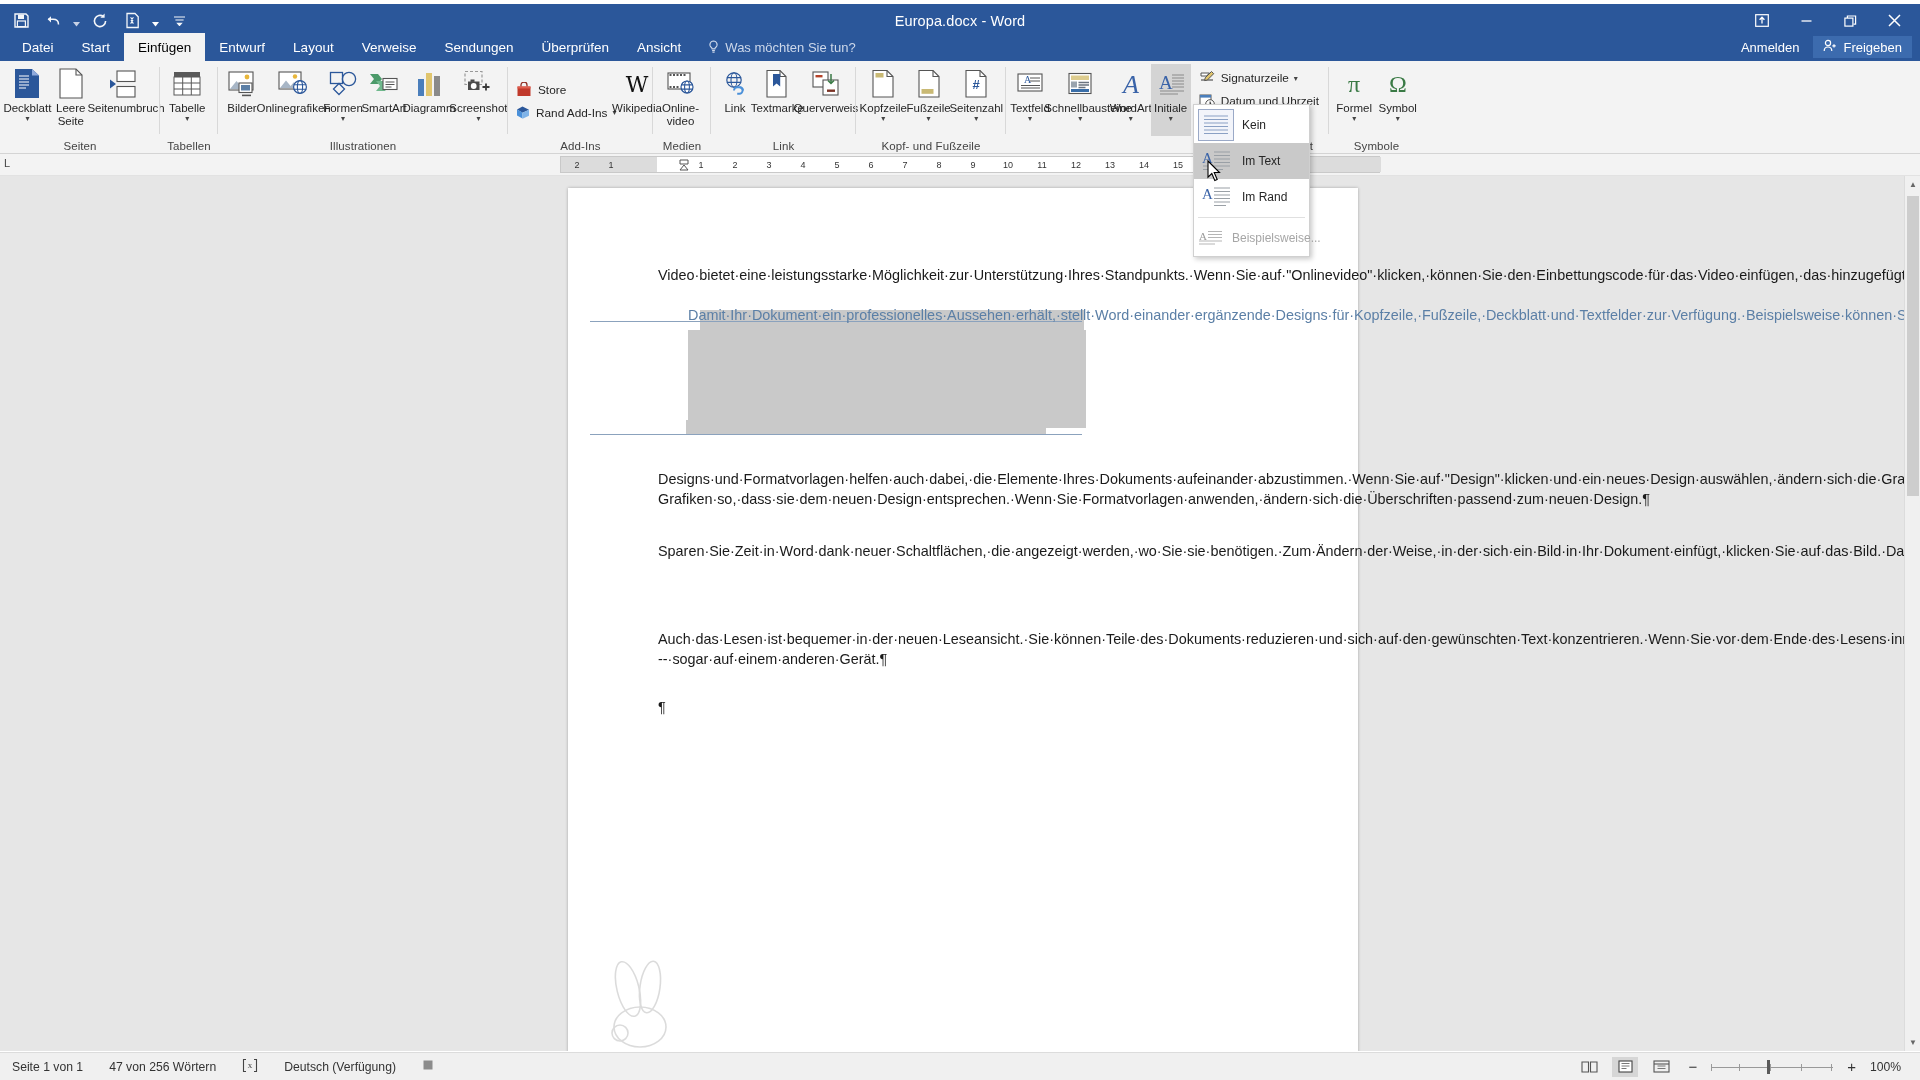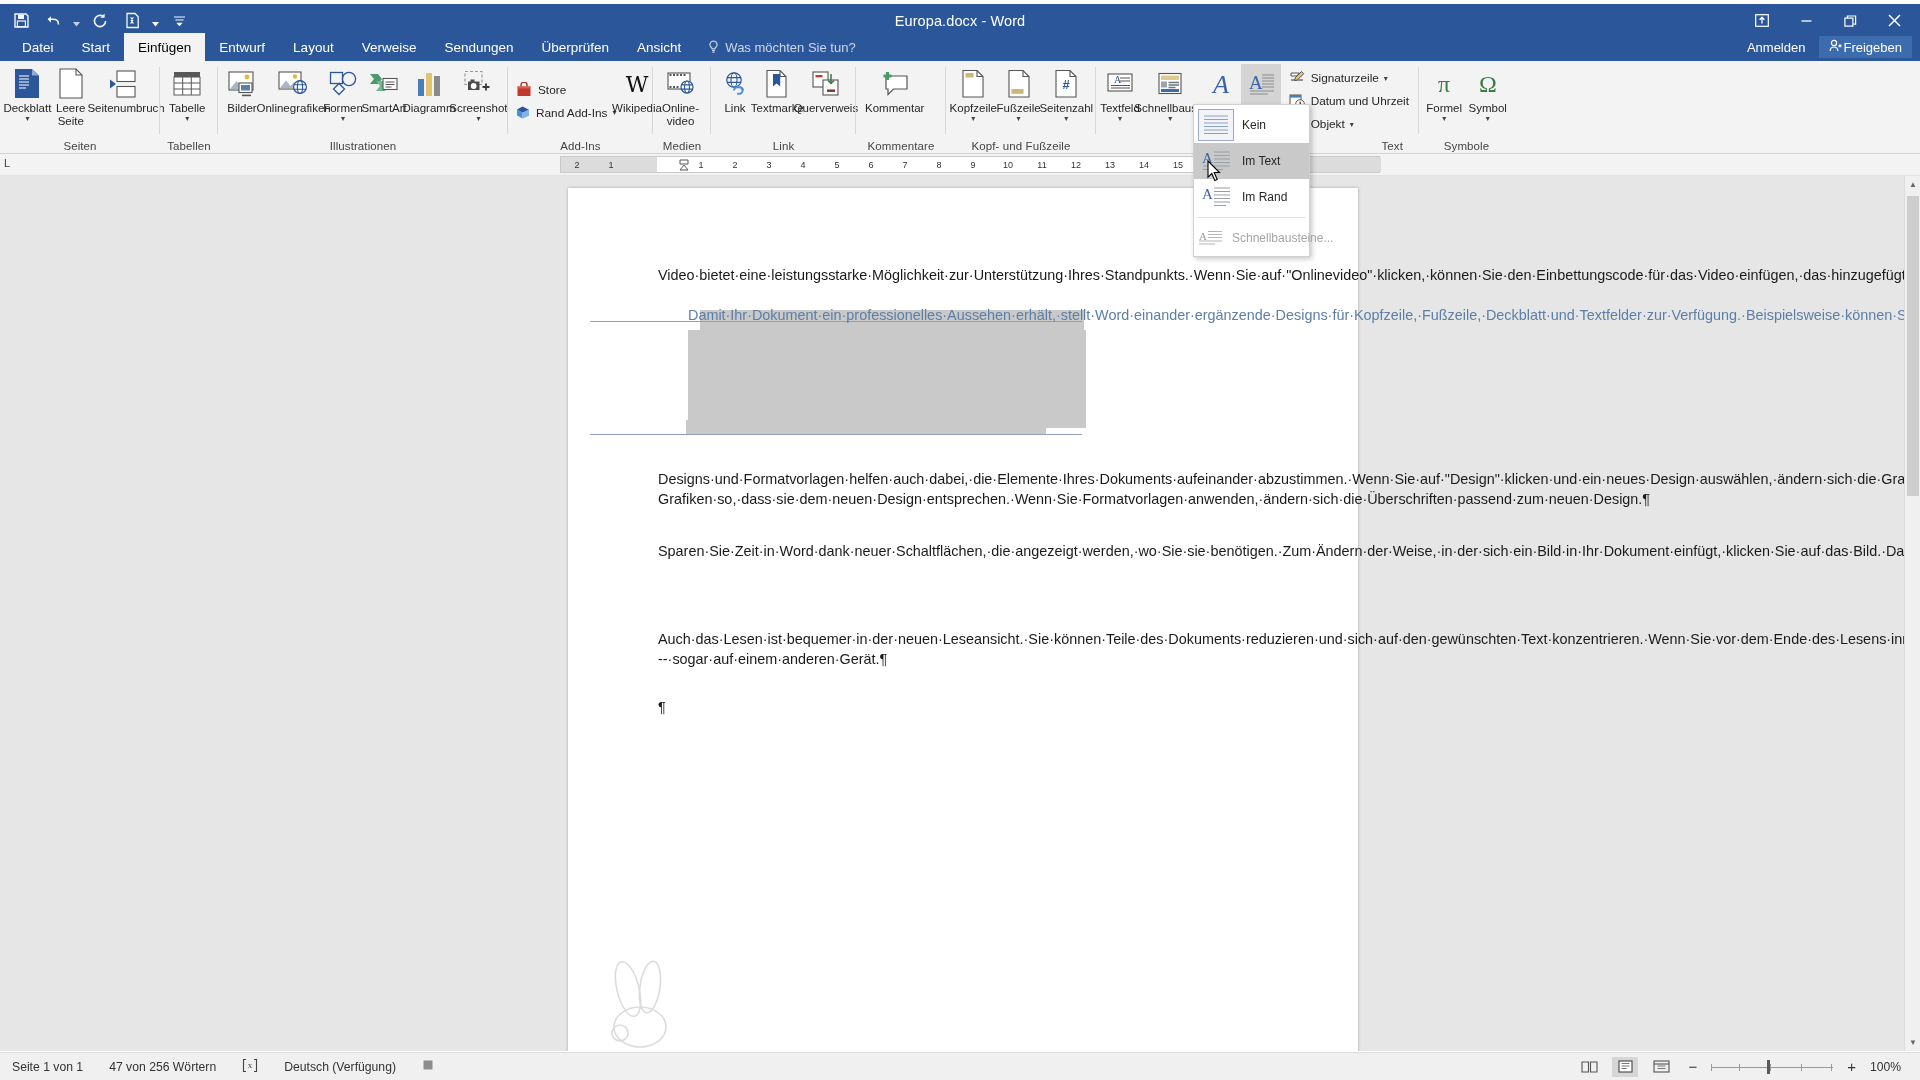--- a/index.html
+++ b/index.html
@@ -41,21 +41,21 @@
     display:flex; align-items:center; padding:0 14px; height:28px;
     color:#ffffff; font-size:13.5px; white-space:nowrap;
   }
   .tab.active{ background:#f3f3f3; color:#000000; }
   .tellme{
     display:flex; align-items:center; gap:5px; padding:0 12px; height:28px;
     color:#cdd8ea; font-size:13px; font-style:normal;
   }
   .tellme .bulb{ width:13px;height:15px; display:flex;align-items:center;justify-content:center;}
   .accountarea{ position:absolute; right:8px; top:0; height:28px; display:flex; align-items:center; gap:14px; color:#fff; font-size:13px;}
-  .accountarea .share{ display:flex; align-items:center; gap:0; padding:3px 10px; background:#3c6bae;}
+  .accountarea .share{ display:flex; align-items:center; gap:6px; padding:3px 10px; background:#3c6bae;}
 
   
   .ribbon{
     position:absolute; left:0; top:61px; width:1920px; height:93px;
     background:#f3f3f3; border-bottom:1px solid #d4d4d4;
   }
   .groups{ display:flex; align-items:flex-start; height:93px; }
   .group{ position:relative; height:93px; padding:3px 4px 0 4px; display:flex; flex-direction:column;}
   .group .gbody{ display:flex; align-items:flex-start; height:72px; }
   .group .glabel{
@@ -516,35 +516,20 @@
                   <path d="M20 4v8.5M17 10.5l3 3 3-3" fill="none" stroke="#3a7a45" stroke-width="1.5"></path>
                 </svg>
             </span>
             <span class="cap">Querverweis</span>
           </div>
         </div>
         <div class="glabel">Link</div>
         <div class="sep"></div>
       </div>
 
-      <div class="group" style="width:90px">
-        <div class="gbody">
-          <div class="bigbtn">
-            <span class="ico">
-              <svg width="30" height="27" viewBox="0 0 30 27">
-                  <path d="M6 6h21v13H13.5L8 24.5V19H6z" fill="#fff" stroke="#555" stroke-width="1.2"></path>
-                  <path d="M7.5 2v8M3.5 6h8" stroke="#4c9a6a" stroke-width="3.2"></path>
-                </svg>
-            </span>
-            <span class="cap">Kommentar</span>
-          </div>
-        </div>
-        <div class="glabel">Kommentare</div>
-        <div class="sep"></div>
-      </div>
 
       <div class="group" style="width:150px">
         <div class="gbody">
           <div class="bigbtn">
             <span class="ico">
               <svg width="24" height="29" viewBox="0 0 24 29">
                   <path d="M2 1.5h14l6 6V28H2z" fill="#fff" stroke="#555" stroke-width="1.1"></path>
                   <path d="M16 1.5v6h6" fill="none" stroke="#555" stroke-width="1.1"></path>
                   <rect x="4.5" y="4" width="8" height="4.5" fill="#c9b974"></rect>
                 </svg>
@@ -737,21 +722,21 @@
     <div class="ddsep"></div>
     <div class="dditem disabled">
       <span class="thumb">
         <svg width="26" height="18" viewBox="0 0 26 18">
             <text x="1" y="11" font-family="Liberation Serif, serif" font-size="11" fill="#9a9a9a">A</text>
             <g stroke="#b5b5b5" stroke-width="1">
               <path d="M10 2.5h14M10 5.5h14M10 8.5h14M1 12h23M1 15h16"></path>
             </g>
           </svg>
       </span>
-      <span>Schnellbausteine...</span>
+      <span>Beispielsweise...</span>
     </div>
   </div>
   <div class="ddcursor">
     <svg width="15" height="22" viewBox="0 0 15 22">
         <path d="M1 1l11.5 11.5H7.2l3 7-2.4 1-3-7-3.8 3.6z" fill="#fff" stroke="#000" stroke-width="1.1"></path>
       </svg>
   </div>
 
   <div class="rulerrow">
     <div class="corner">L</div>

